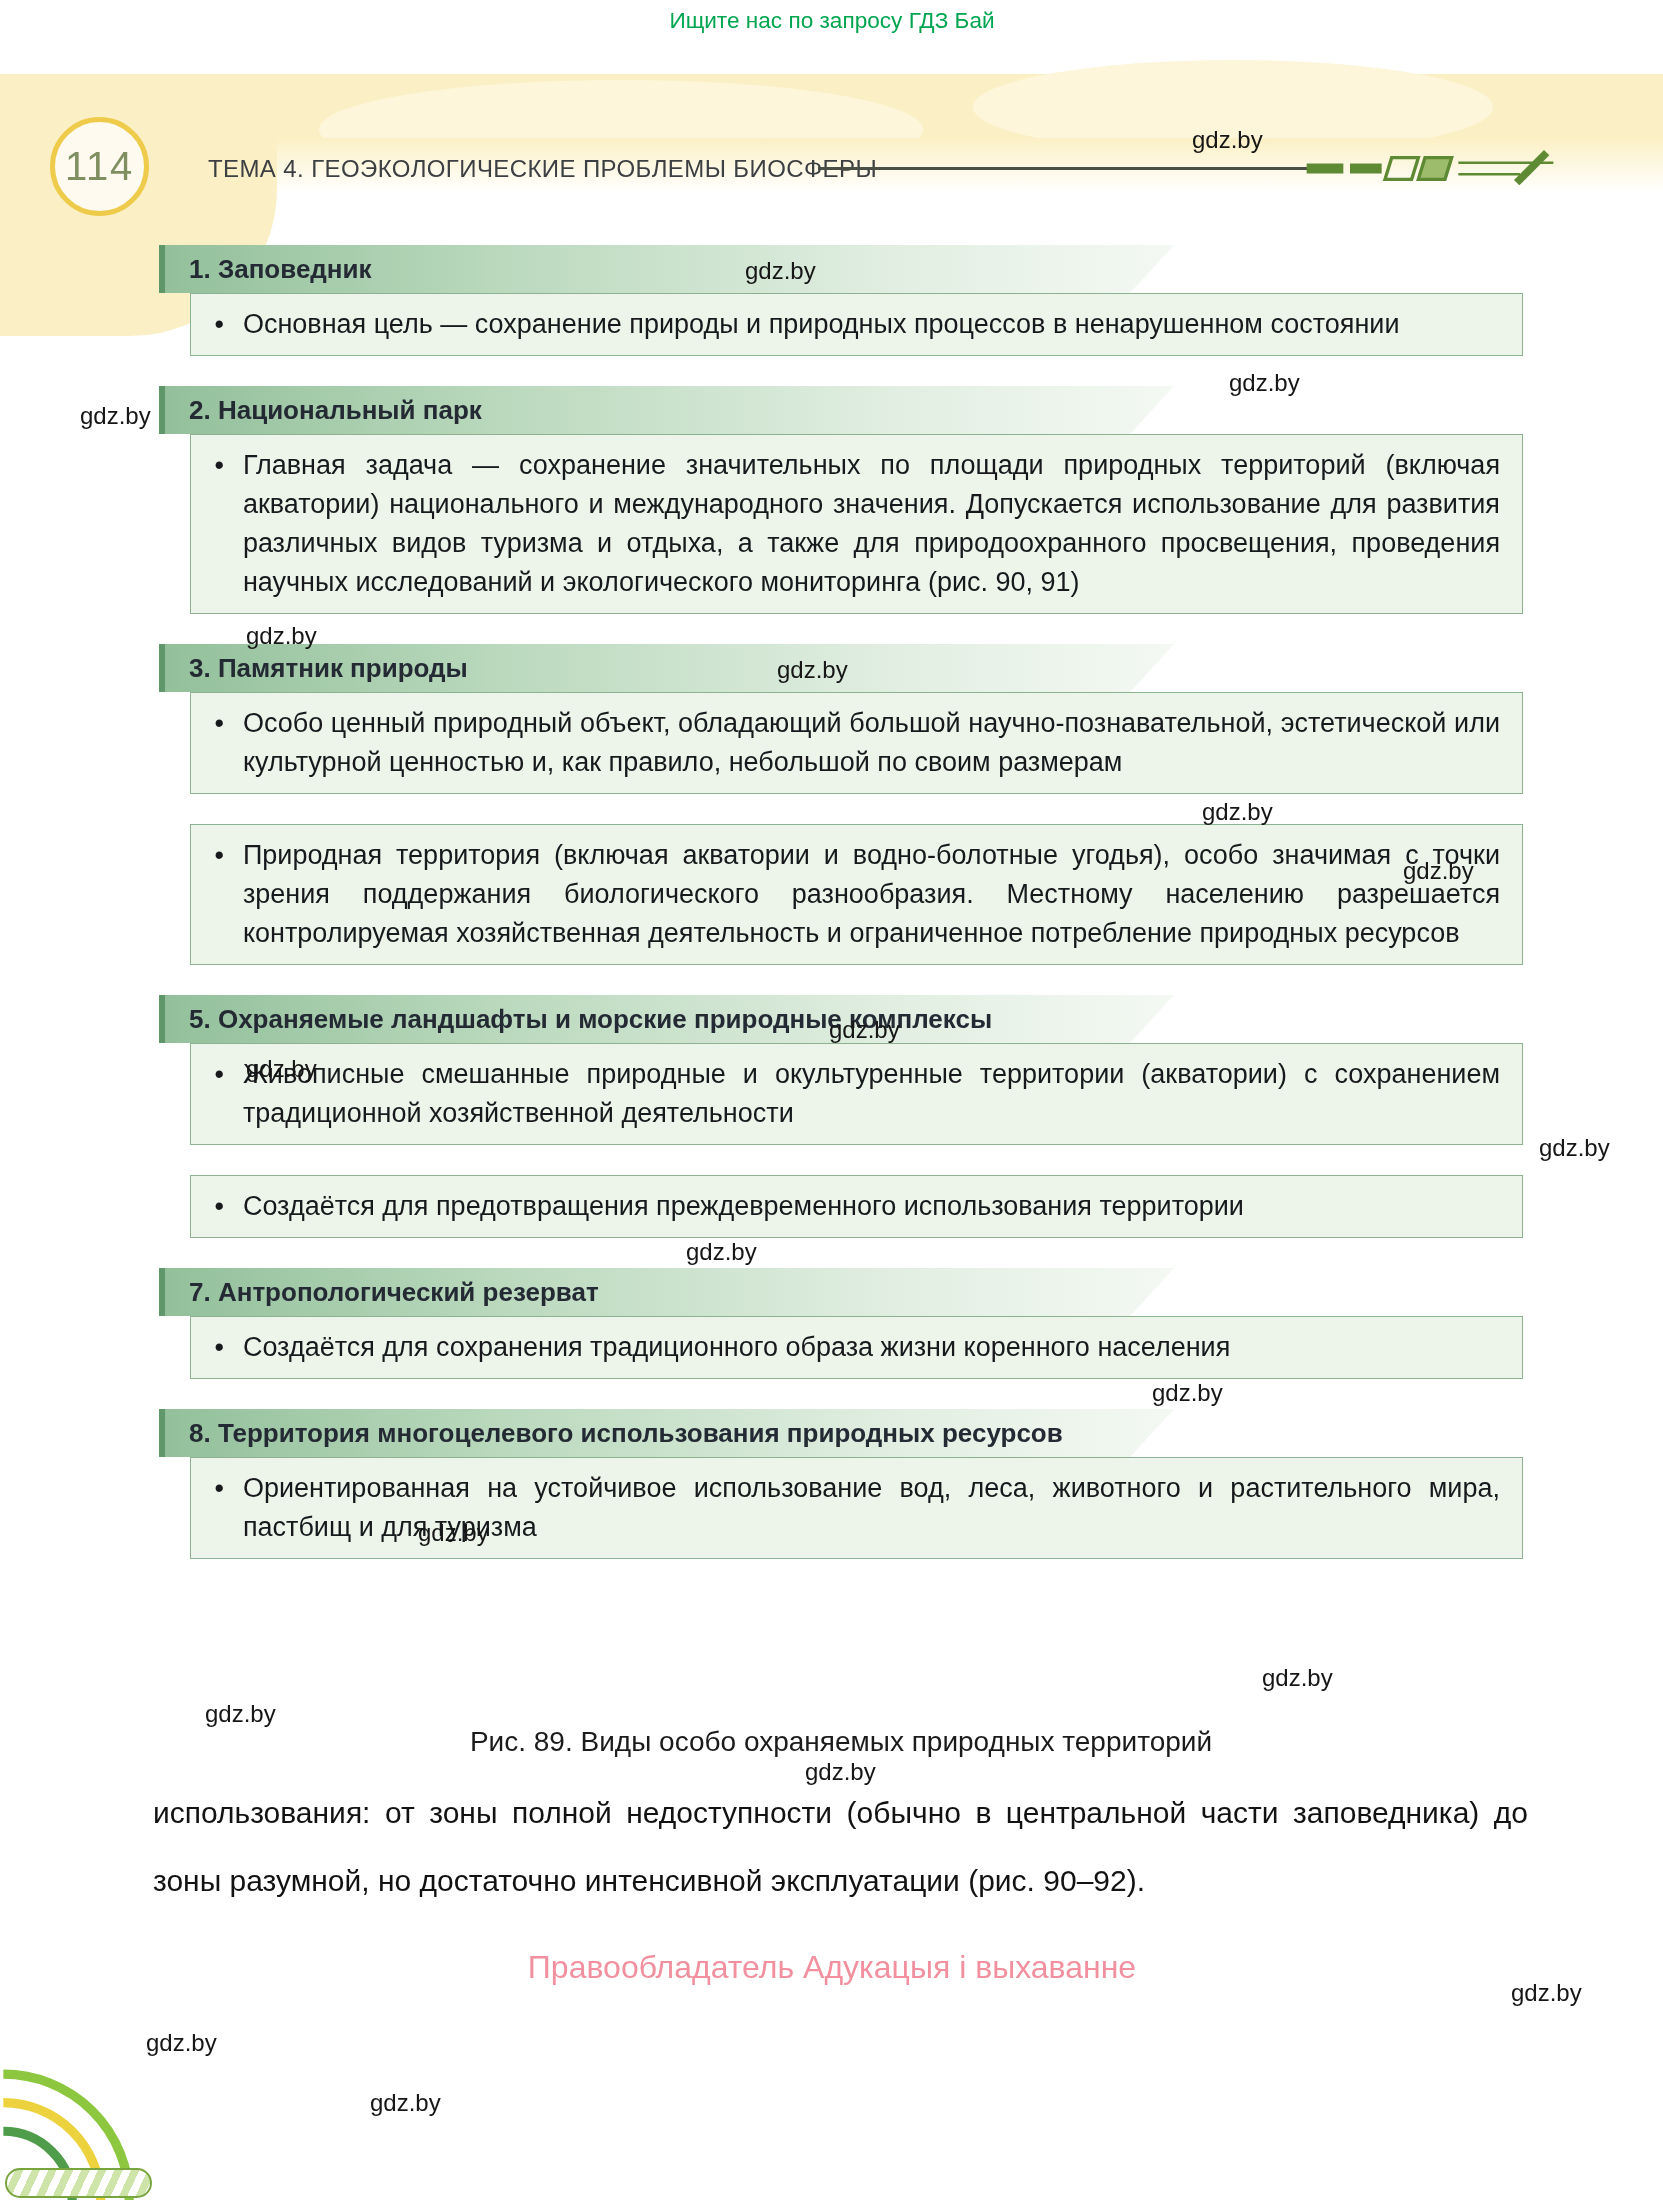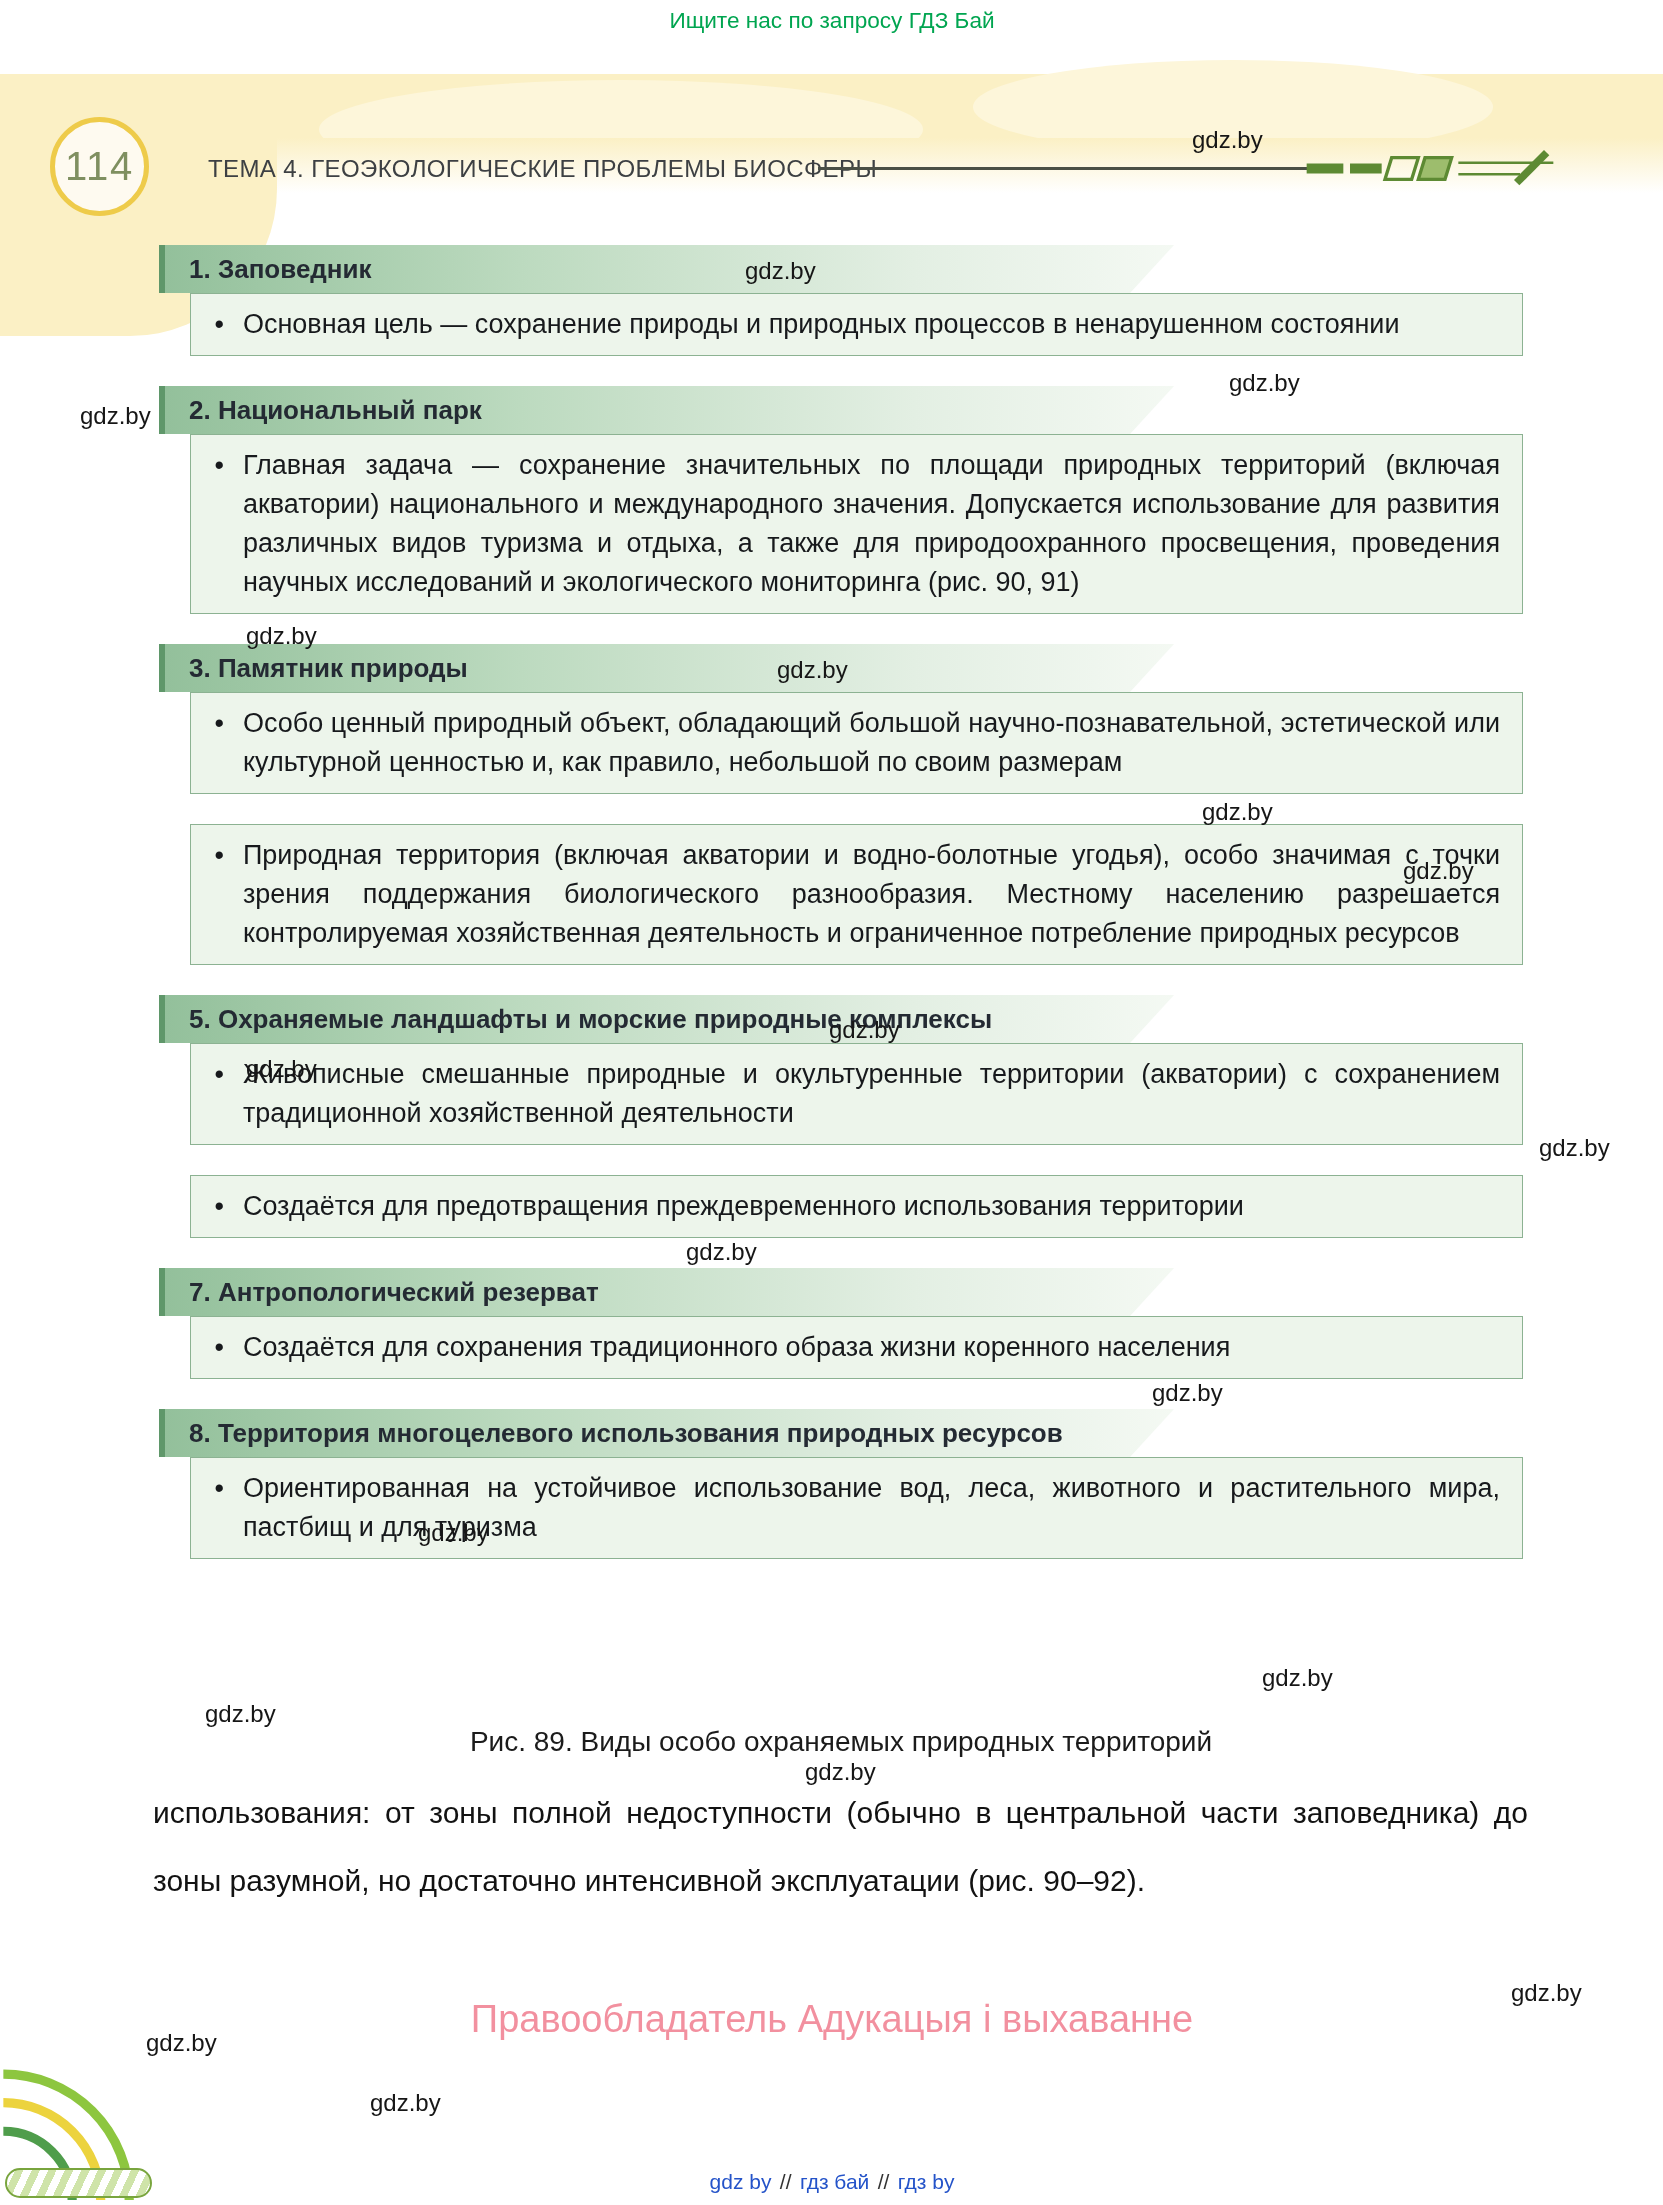--- a/index.html
+++ b/index.html
@@ -53,22 +53,22 @@
   .bodytext{position:absolute;left:153px;width:1375px;font-size:30px;line-height:68px;
             color:#121212;text-align:justify;}
   .para1{top:1779px;}
   .para2{top:1892px;text-indent:52px;}
   .lead-italic{font-style:italic;}
 
   
   .wm{position:absolute;font-size:24px;color:#161616;white-space:nowrap;z-index:6;}
 
   
-  .copyright{position:absolute;top:1998px;left:0;width:100%;text-align:center;
-             font-size:38px;color:#f2909f;}
+  .copyright{position:absolute;top:1949px;left:0;width:100%;text-align:center;
+             font-size:32px;color:#f2909f;}
   .footer{position:absolute;top:2170px;left:0;width:100%;text-align:center;
           font-size:21px;color:#2453c9;}
   .footer .sep{color:#333333;margin:0 8.4px;}
   .footer a{color:#2453c9;text-decoration:none;}
 
   
   .corner{position:absolute;left:0;top:2059px;width:193px;height:147px;}
   .pill{position:absolute;left:5px;top:2168px;width:147px;height:30px;box-sizing:border-box;
         border:2.5px solid #79a53e;border-radius:15px;
         background:repeating-linear-gradient(115deg,#ffffff 0 7.5px,#cfe4a9 7.5px 15px);}
@@ -223,18 +223,15 @@
 
   <div class="copyright">Правообладатель Адукацыя і выхаванне</div>
 
   <svg class="corner" viewBox="0 0 230 175">
     <path d="M 4 18 A 150 150 0 0 1 154 168" stroke="#8dc63f" stroke-width="11" fill="none"></path>
     <path d="M 4 52 A 116 116 0 0 1 120 168" stroke="#ecd33e" stroke-width="11" fill="none"></path>
     <path d="M 4 86 A 82 82 0 0 1 86 168" stroke="#4f9d4b" stroke-width="11" fill="none"></path>
   </svg>
   <div class="pill"></div>
 
-  <div class="footer">
-    <a href="#">gdz by</a><span class="sep">//</span><a href="#">гдз бай</a><span class="sep">//</span><a href="#">гдз by</a>
-  </div>
 
 </div>
 
 
 </body></html>

